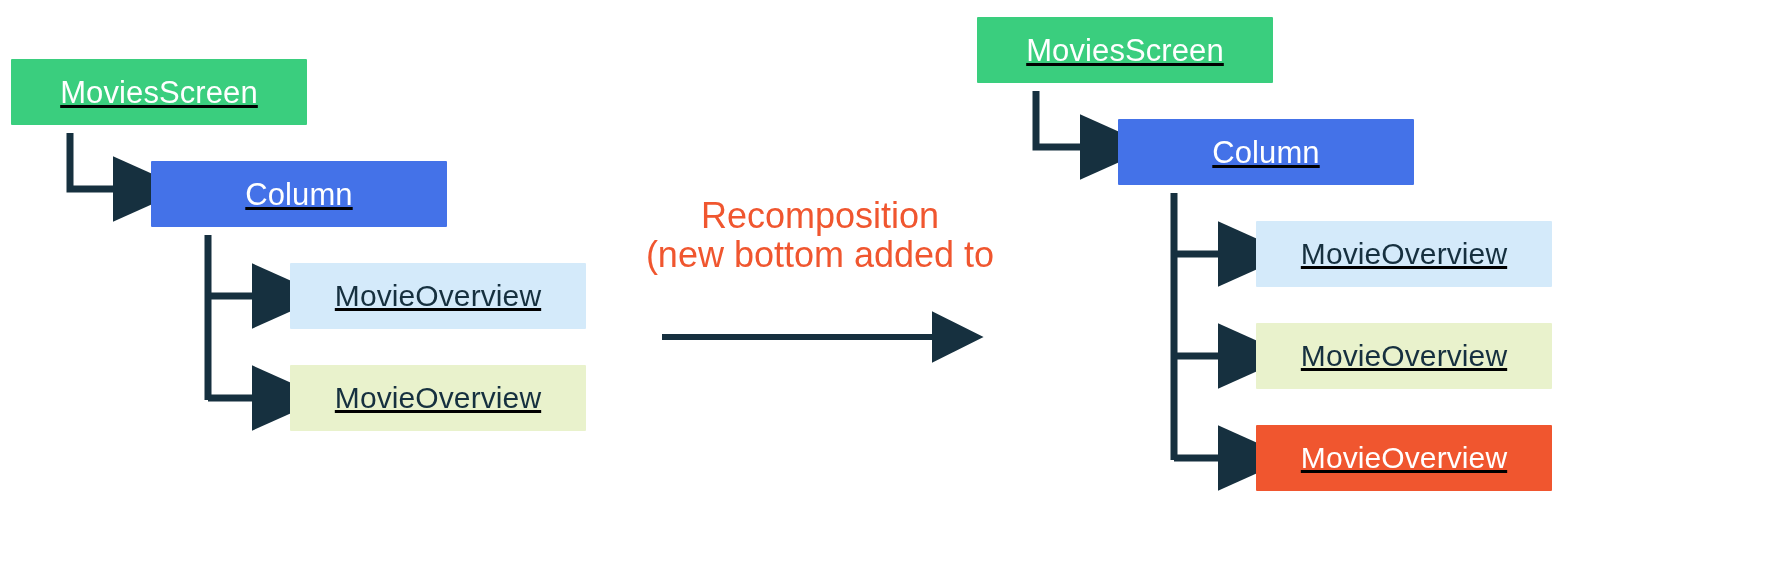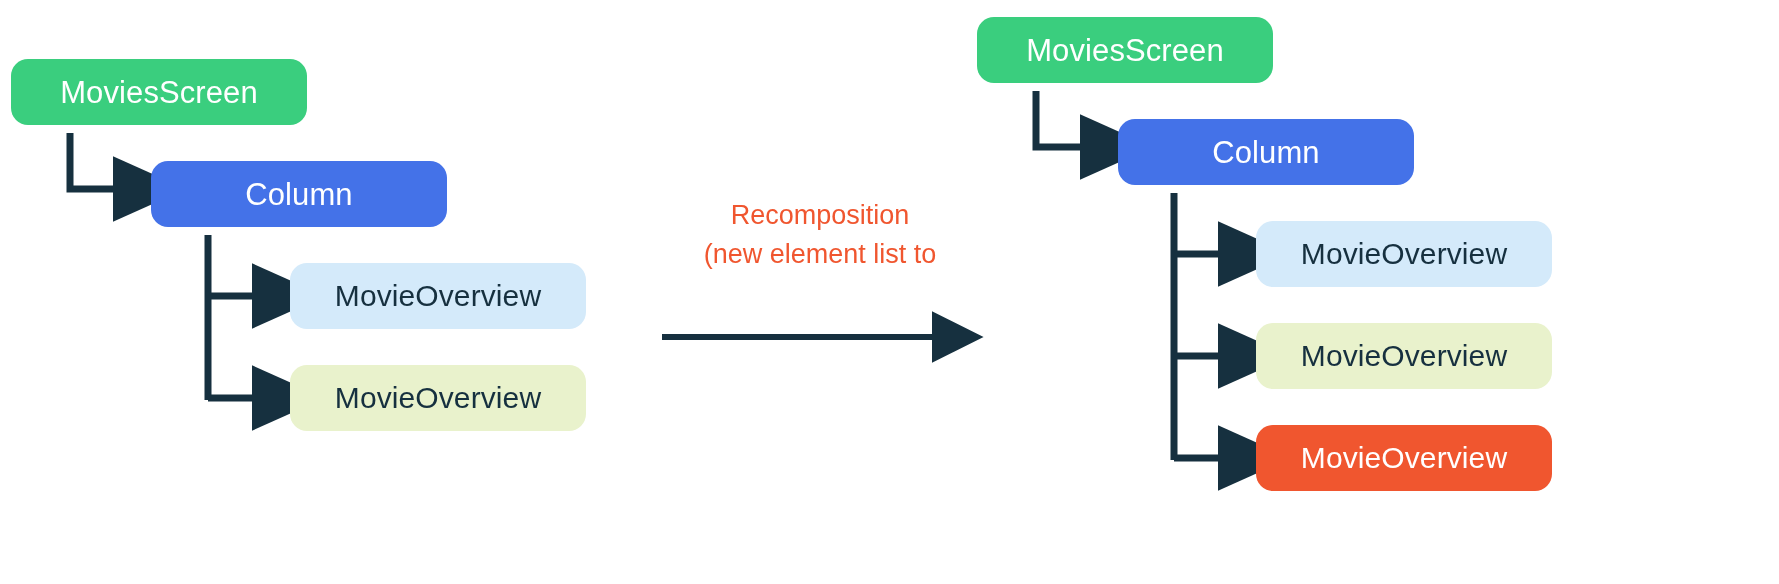--- a/index.html
+++ b/index.html
@@ -10,24 +10,25 @@
     overflow:hidden;
     position:relative;
   }
   .stage{position:absolute;left:0;top:0;width:1779px;height:584px;}
 
   .node{
     position:absolute;
     display:flex;
     align-items:center;
     justify-content:center;
-    border-radius:17px;
+    border-radius:1px;
     box-sizing:border-box;
     white-space:nowrap;
     letter-spacing:.1px;
+    text-decoration:underline;
   }
   .node-label{
     display:block;
     line-height:1;
   }
 
   
   #l-movies-screen{left:11px;top:59px;width:296px;height:66px;background:#3ACE7E;}
   #l-movies-screen .node-label{color:#ffffff;font-size:31px;}
 
@@ -56,21 +57,21 @@
   #r-overview-3{left:1256px;top:425px;width:296px;height:66px;background:#F0562F;}
   #r-overview-3 .node-label{color:#ffffff;font-size:30px;}
 
   
   #recomposition-caption{
     position:absolute;
     left:639px;top:196px;
     width:362px;
     text-align:center;
     color:#F0562F;
-    font-size:27px;
+    font-size:36px;
     line-height:39px;
   }
   #recomposition-caption .cap-line{display:block;white-space:nowrap;}
 
   svg.connectors{
     position:absolute;left:0;top:0;width:1779px;height:584px;
     overflow:visible;
     pointer-events:none;
   }
 </style>
@@ -116,21 +117,21 @@
   <div class="node" id="l-overview-1">
     <span class="node-label">MovieOverview</span>
   </div>
 
   <div class="node" id="l-overview-2">
     <span class="node-label">MovieOverview</span>
   </div>
 
   <div id="recomposition-caption">
     <span class="cap-line">Recomposition</span>
-    <span class="cap-line">(new element list to</span>
+    <span class="cap-line">(new bottom added to</span>
   </div>
 
   <div class="node" id="r-movies-screen">
     <span class="node-label">MoviesScreen</span>
   </div>
 
   <div class="node" id="r-column">
     <span class="node-label">Column</span>
   </div>
 

